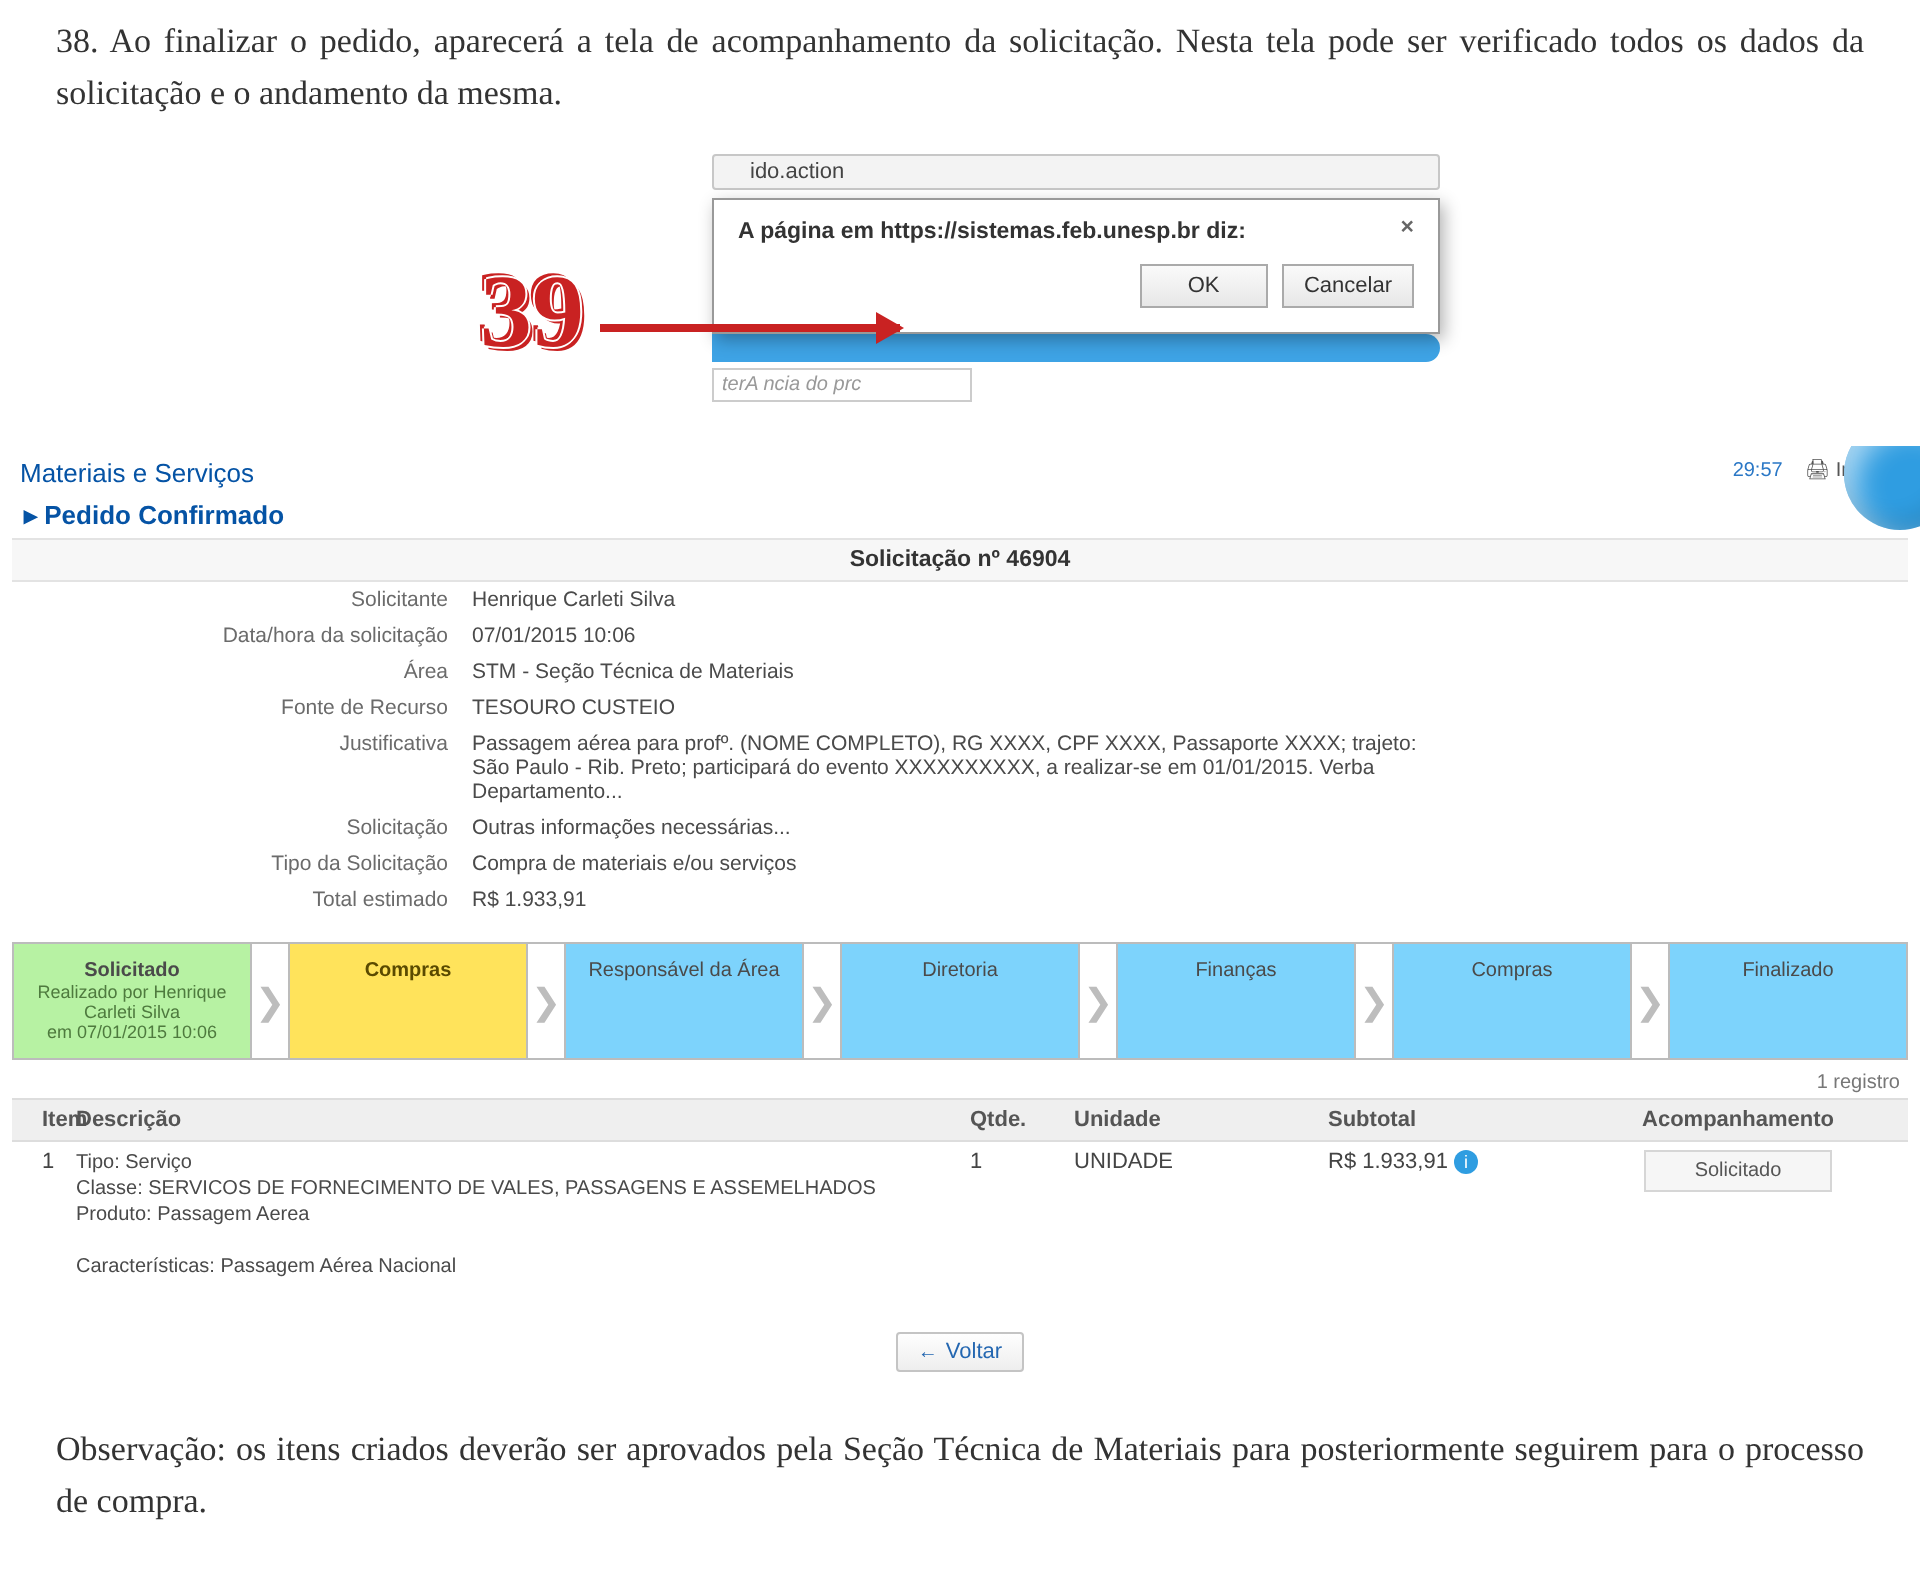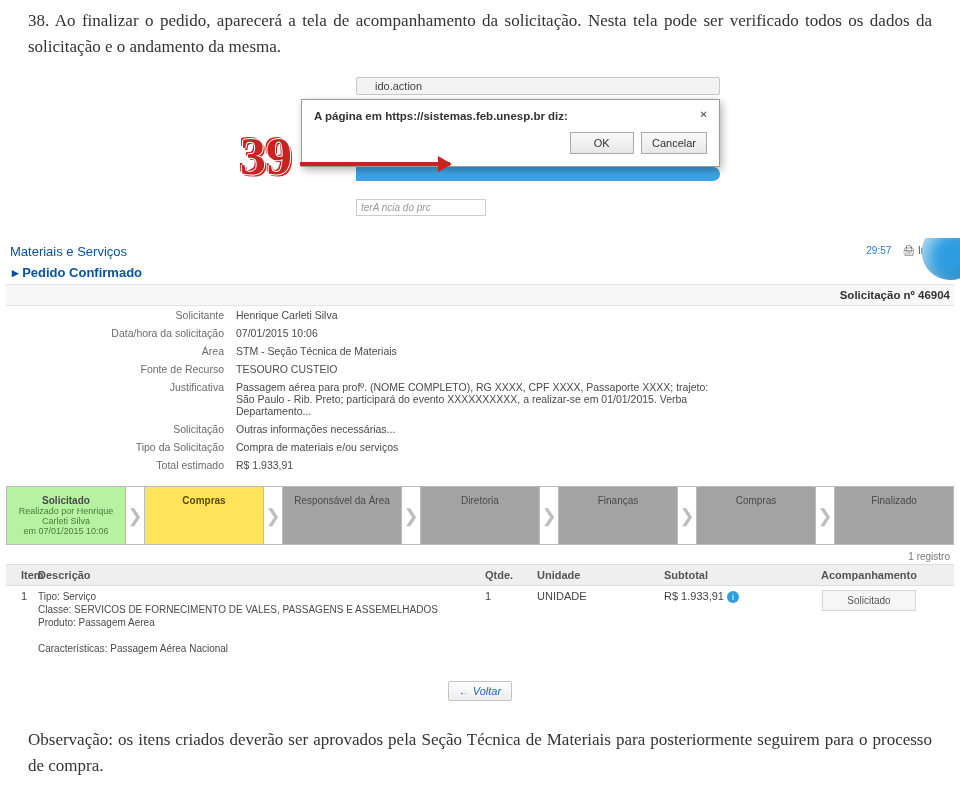--- a/index.html
+++ b/index.html
@@ -17,37 +17,37 @@
   .top-snapshot { margin: 4px auto 22px auto; width: 480px; position: relative; }
   .urlbar {
     border: 1px solid #c7c7c7; background: #f3f3f3;
     padding: 2px 18px; font-size: 11px; color: #444; border-radius: 2px;
     margin-left: 116px; margin-bottom: 4px;
   }
   .dialog {
     border: 1px solid #999; background: #fff;
     box-shadow: 2px 3px 8px rgba(0,0,0,.3);
     padding: 10px 12px 12px 12px;
-    margin-left: 61px; position: relative;
+    margin-left: 116px; position: relative;
     font-size: 11.5px; color: #333;
   }
   .dialog .dlg-title { font-weight: 700; margin-bottom: 10px; position: relative; }
   .dialog .close { position: absolute; right: 0; top: -2px; font-weight: 700; color: #666; cursor: pointer; }
   .dlg-msg { margin-bottom: 14px; line-height: 1.35; }
   .dlg-btns { text-align: right; }
   .dlg-btn {
     display: inline-block; min-width: 64px; padding: 4px 10px;
     border: 1px solid #aaa; background: linear-gradient(#fafafa,#e7e7e7);
     border-radius: 0; font-size: 11px; cursor: pointer; text-align: center;
     margin-left: 4px;
   }
   .blue-band { height: 14px; background: #3ea3e5; border-radius: 0 10px 10px 0; margin: 0 0 2px 116px; }
   .tinyinput {
     border: 1px solid #ccc; font-size: 10px; font-style: italic; color: #999;
-    padding: 2px 4px; width: 130px; margin-left: 116px; margin-top: 16px;
+    padding: 2px 4px; width: 130px; margin-left: 116px;
   }
 
   .big39 {
     position: absolute; left: 0; top: 50px;
     font-family: "Georgia", serif; font-weight: 700;
     font-size: 52px; color: #c92222;
     text-shadow:
       1px 0 0 #fff, -1px 0 0 #fff, 0 1px 0 #fff, 0 -1px 0 #fff,
       2px 2px 0 #c92222, -2px -2px 0 #c92222;
   }
@@ -64,31 +64,31 @@
   .sys .sechead {
     color:#0553a5; font-size:13px; padding:6px 4px 2px 4px;
   }
   .subhead { color:#0553a5; font-weight:700; font-size:13px; padding:4px 6px; }
   .topbar { display:flex; justify-content:space-between; align-items:center; }
   .printbtn { color:#555; font-size:10px; }
   .clock { color:#2b78c6; font-size:10px; margin-right:8px;}
   .bluecir { position:absolute; right:-18px; top:-14px; width:56px; height:56px; border-radius:50%; background:#2f9de1; box-shadow:inset -4px -6px 10px rgba(0,0,0,.1), inset 6px 6px 14px rgba(255,255,255,.6);}
   .sys-wrap{position:relative; overflow:hidden;}
 
-  .req-title { text-align:right; font-weight:700; background:#f7f7f7; padding:4px; color:#333; font-size:11.5px; border-top:1px solid #e3e3e3; border-bottom:1px solid #e3e3e3;}
+  .req-title { text-align:center; font-weight:700; background:#f7f7f7; padding:4px; color:#333; font-size:11.5px; border-top:1px solid #e3e3e3; border-bottom:1px solid #e3e3e3;}
 
   .kv { display:flex; padding:3px 0; }
   .kv .k { width: 230px; text-align:right; padding-right:12px; color:#6b6b6b; font-size:10.5px;}
   .kv .v { color:#4a4a4a; font-size:10.5px; max-width: 480px;}
 
   
   .wf { display:flex; margin:12px 0 4px 0; }
   .step {
     flex:1; position:relative; padding:8px 4px;
-    border:1px solid #bcbcbc; background:#a3a3a3;
+    border:1px solid #bcbcbc; background:#7dd3fc;
     font-size:10px; text-align:center; color:#4a4a4a;
   }
   .step.done { background:#b7f2a3; }
   .step.cur { background:#ffe35b; font-weight:700; color:#5a4a00;}
   .chev {
     width:18px; display:flex; align-items:center; justify-content:center;
     color:#bdbdbd; font-size:18px; background:#fff; border-top:1px solid #bcbcbc; border-bottom:1px solid #bcbcbc;
   }
   .step .sm { font-size:9px; display:block; font-weight:400; color:#4e7a3e;}
 
@@ -100,21 +100,21 @@
   .c-desc{flex:1;}
   .c-qt{width:52px;}
   .c-un{width:127px;}
   .c-sub{width:120px;}
   .c-ac{width:170px; text-align:center;}
   .desc-lines{font-size:10px; color:#4a4a4a; line-height:1.3;}
   .desc-lines b{color:#333;}
   .info-ico{display:inline-block; width:12px; height:12px; border-radius:50%; background:#2f9de1; color:#fff; font-size:9px; line-height:12px; text-align:center; margin-left:3px;}
   .ac-badge{ background:#f6f6f6; border:1px solid #d6d6d6; padding:4px 24px; font-size:10px; color:#555; display:inline-block;}
 
-  .voltar-row{ text-align:center; margin:22px 0 8px 0;font-style:italic;}
+  .voltar-row{ text-align:center; margin:22px 0 8px 0;}
   .voltar{ display:inline-block; border:1px solid #c4c4c4; background:linear-gradient(#fefefe,#eee); padding:3px 10px; font-size:11px; color:#2467b1; border-radius:2px;}
   .voltar::before{content:"←"; color:#2467b1; margin-right:4px; font-size:10px;}
 
   .obs { padding: 18px 28px 12px 28px; font-family: "Times New Roman", serif; font-size: 17px; line-height:1.55; text-align: justify;}
 </style>
 </head>
 <body>
 
 <div class="doc-text">38. Ao finalizar o pedido, aparecerá a tela de acompanhamento da solicitação. Nesta tela pode ser verificado todos os dados da solicitação e o andamento da mesma.</div>
 

